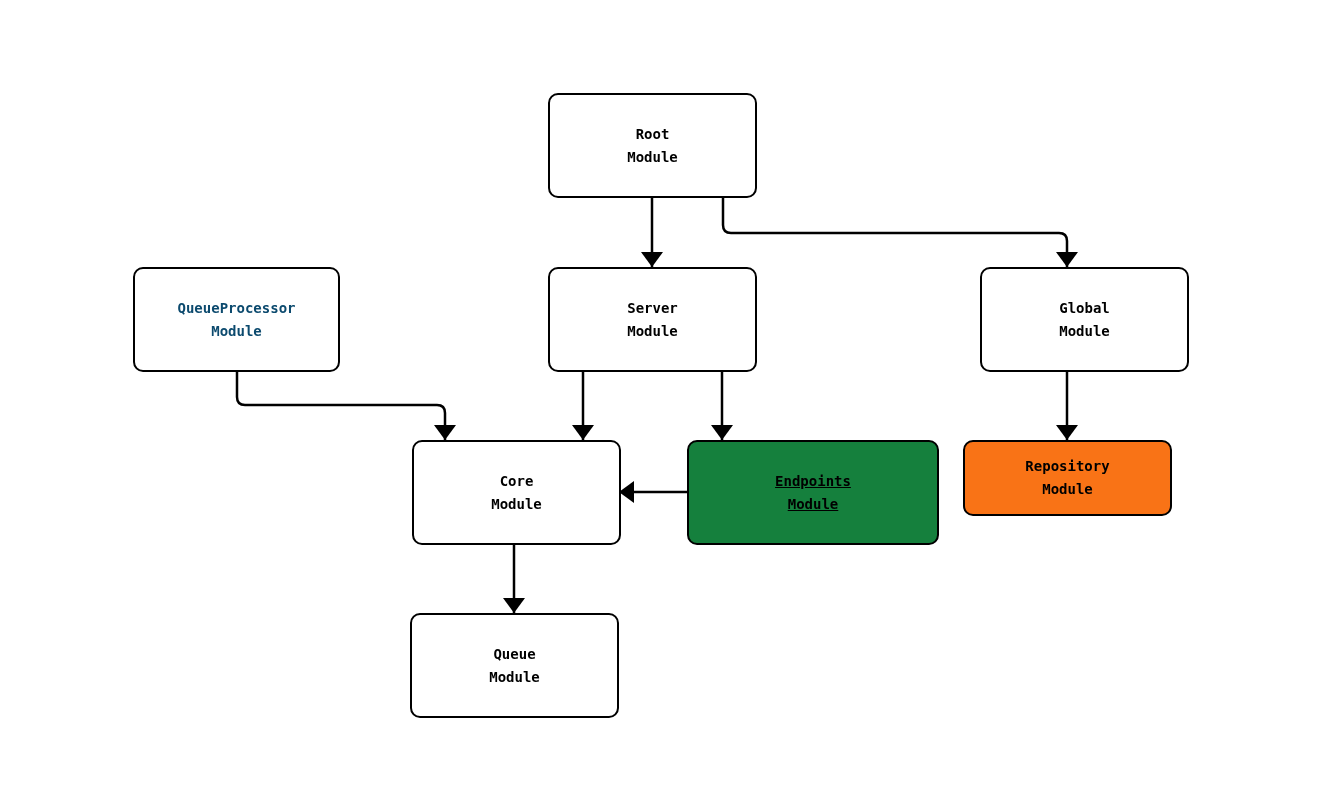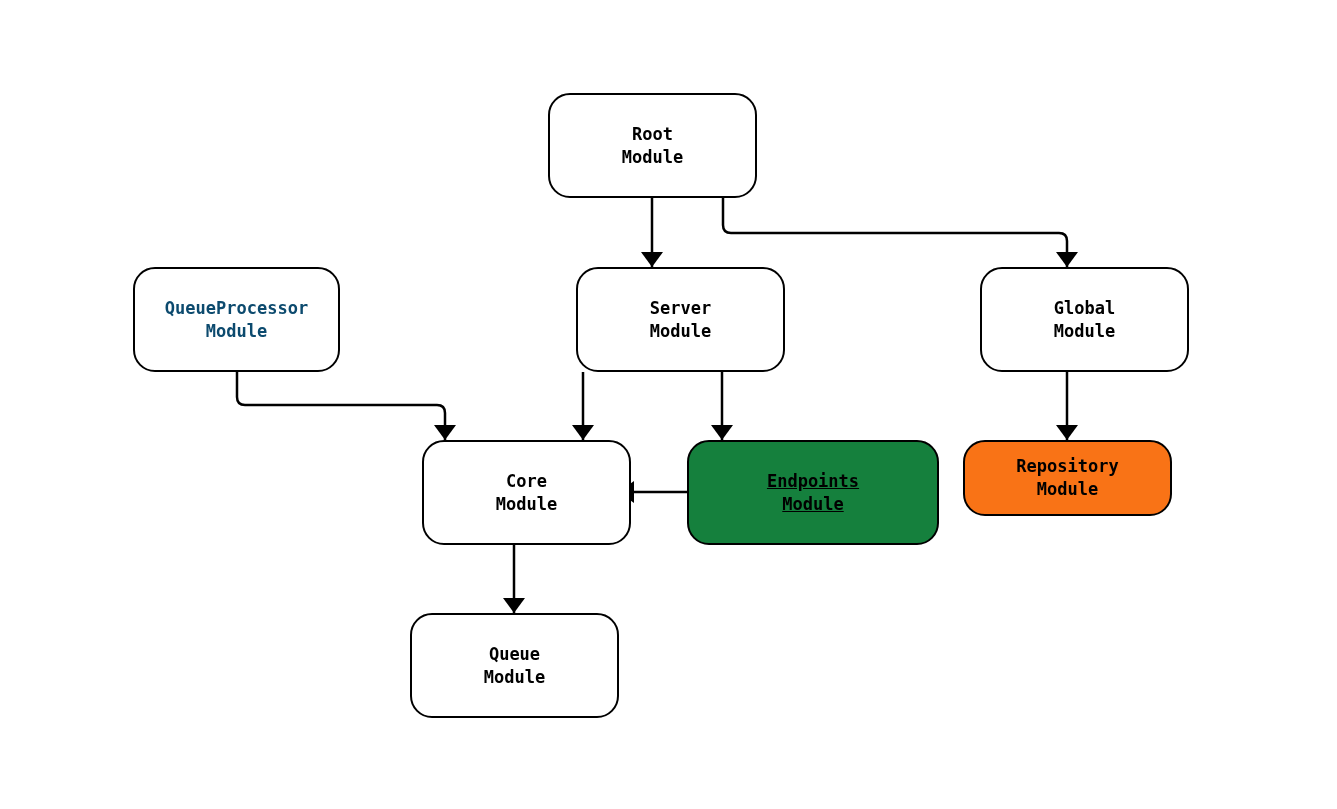--- a/index.html
+++ b/index.html
@@ -20,27 +20,27 @@
     left: 0;
     top: 0;
     width: 1337px;
     height: 809px;
   }
   .node {
     position: absolute;
     box-sizing: border-box;
     background: #ffffff;
     border: 2.5px solid #000000;
-    border-radius: 22px;
+    border-radius: 10px;
     display: flex;
     flex-direction: column;
     align-items: center;
     justify-content: center;
     font-weight: bold;
-    font-size: 17px;
+    font-size: 14px;
     line-height: 23px;
     color: #000000;
     text-align: center;
     letter-spacing: 0px;
   }
   .edge {
     fill: none;
     stroke-width: 2.5px;
   }
 </style>
@@ -67,29 +67,29 @@
   </svg>
   <div>
       <div class="node" style="left: 548px; top: 93px; width: 209px; height: 105px; background: rgb(255, 255, 255); border-color: rgb(0, 0, 0); color: rgb(0, 0, 0);">
         <div>Root</div>
         <div>Module</div>
       </div>
       <div class="node" style="left: 133px; top: 267px; width: 207px; height: 105px; background: rgb(255, 255, 255); border-color: rgb(0, 0, 0); color: #0c4a6e;">
         <div>QueueProcessor</div>
         <div>Module</div>
       </div>
-      <div class="node" style="left: 548px; top: 267px; width: 209px; height: 105px; background: rgb(255, 255, 255); border-color: rgb(0, 0, 0); color: rgb(0, 0, 0); margin-left: 28px;">
+      <div class="node" style="left: 548px; top: 267px; width: 209px; height: 105px; background: rgb(255, 255, 255); border-color: rgb(0, 0, 0); color: rgb(0, 0, 0);">
         <div>Server</div>
         <div>Module</div>
       </div>
       <div class="node" style="left: 963px; top: 267px; width: 209px; height: 105px; background: rgb(255, 255, 255); border-color: rgb(0, 0, 0); color: rgb(0, 0, 0); margin-left: 17px;">
         <div>Global</div>
         <div>Module</div>
       </div>
-      <div class="node" style="left: 422px; top: 440px; width: 209px; height: 105px; background: rgb(255, 255, 255); border-color: rgb(0, 0, 0); color: rgb(0, 0, 0);">
+      <div class="node" style="left: 412px; top: 440px; width: 209px; height: 105px; background: rgb(255, 255, 255); border-color: rgb(0, 0, 0); color: rgb(0, 0, 0);">
         <div>Core</div>
         <div>Module</div>
       </div>
       <div class="node" style="left: 687px; top: 440px; width: 252px; height: 105px; background: #15803d; border-color: rgb(0, 0, 0); color: rgb(0, 0, 0); text-decoration: underline;">
         <div>Endpoints</div>
         <div>Module</div>
       </div>
       <div class="node" style="left: 963px; top: 440px; width: 209px; height: 76px; background: #f97316; border-color: rgb(0, 0, 0); color: rgb(0, 0, 0);">
         <div>Repository</div>
         <div>Module</div>

